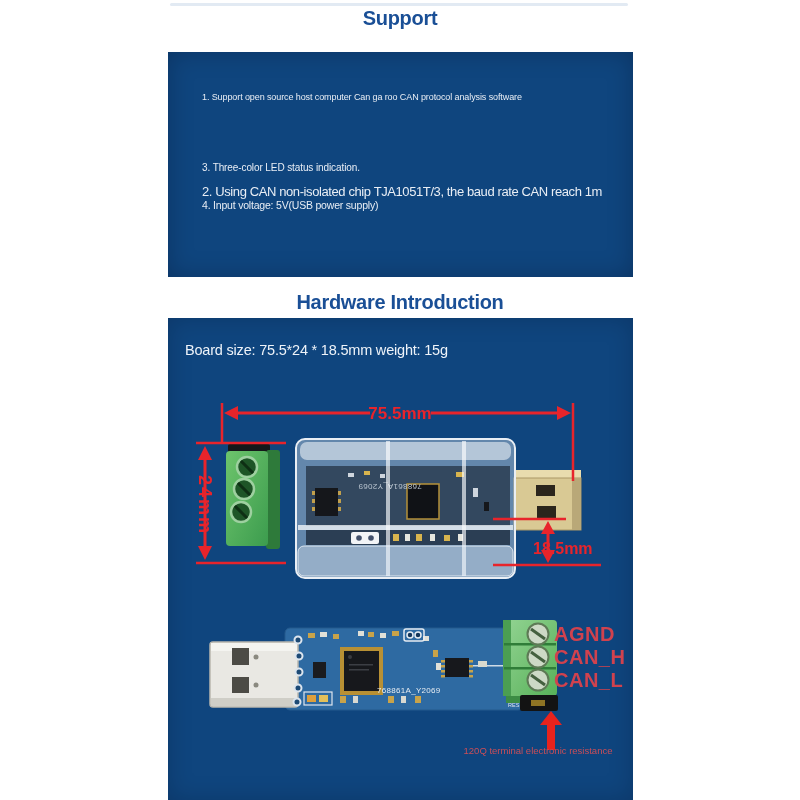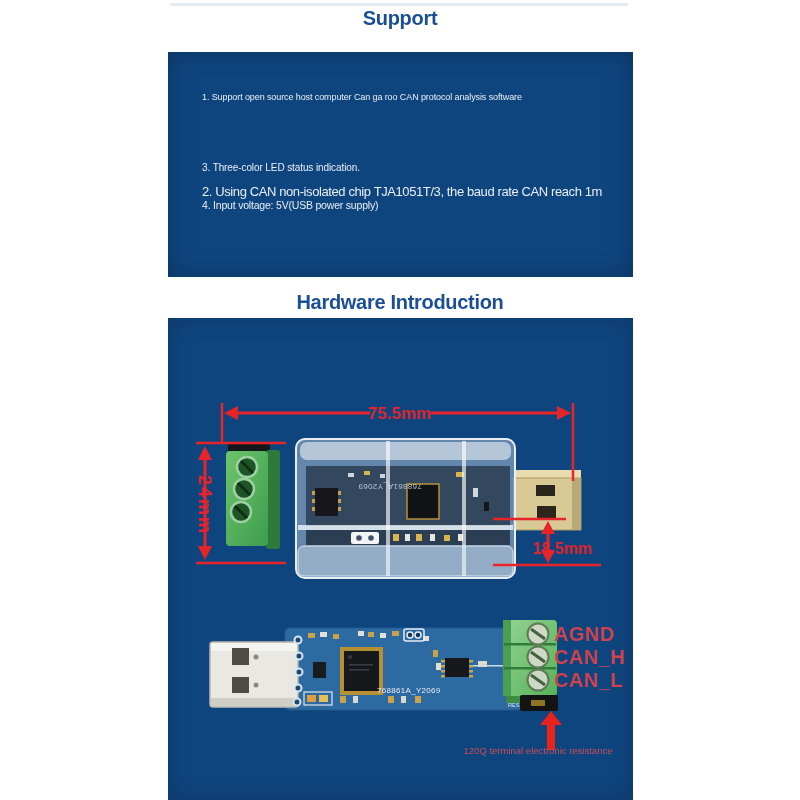--- a/index.html
+++ b/index.html
@@ -260,15 +260,16 @@
         </g>
 
         <g>
           <polygon points="383,393 372,407 394,407" fill="#e8231d"></polygon>
           <rect x="379" y="405" width="8" height="27" fill="#e8231d"></rect>
         </g>
         <text x="370" y="436" text-anchor="middle" class="note-label">120Q terminal electronic resistance</text>
       </g>
     </svg>
 
+    <div class="board-size">Board size: 75.5*24 * 18.5mm weight: 15g</div>
   </div>
 
 </div>
 
 </body></html>

